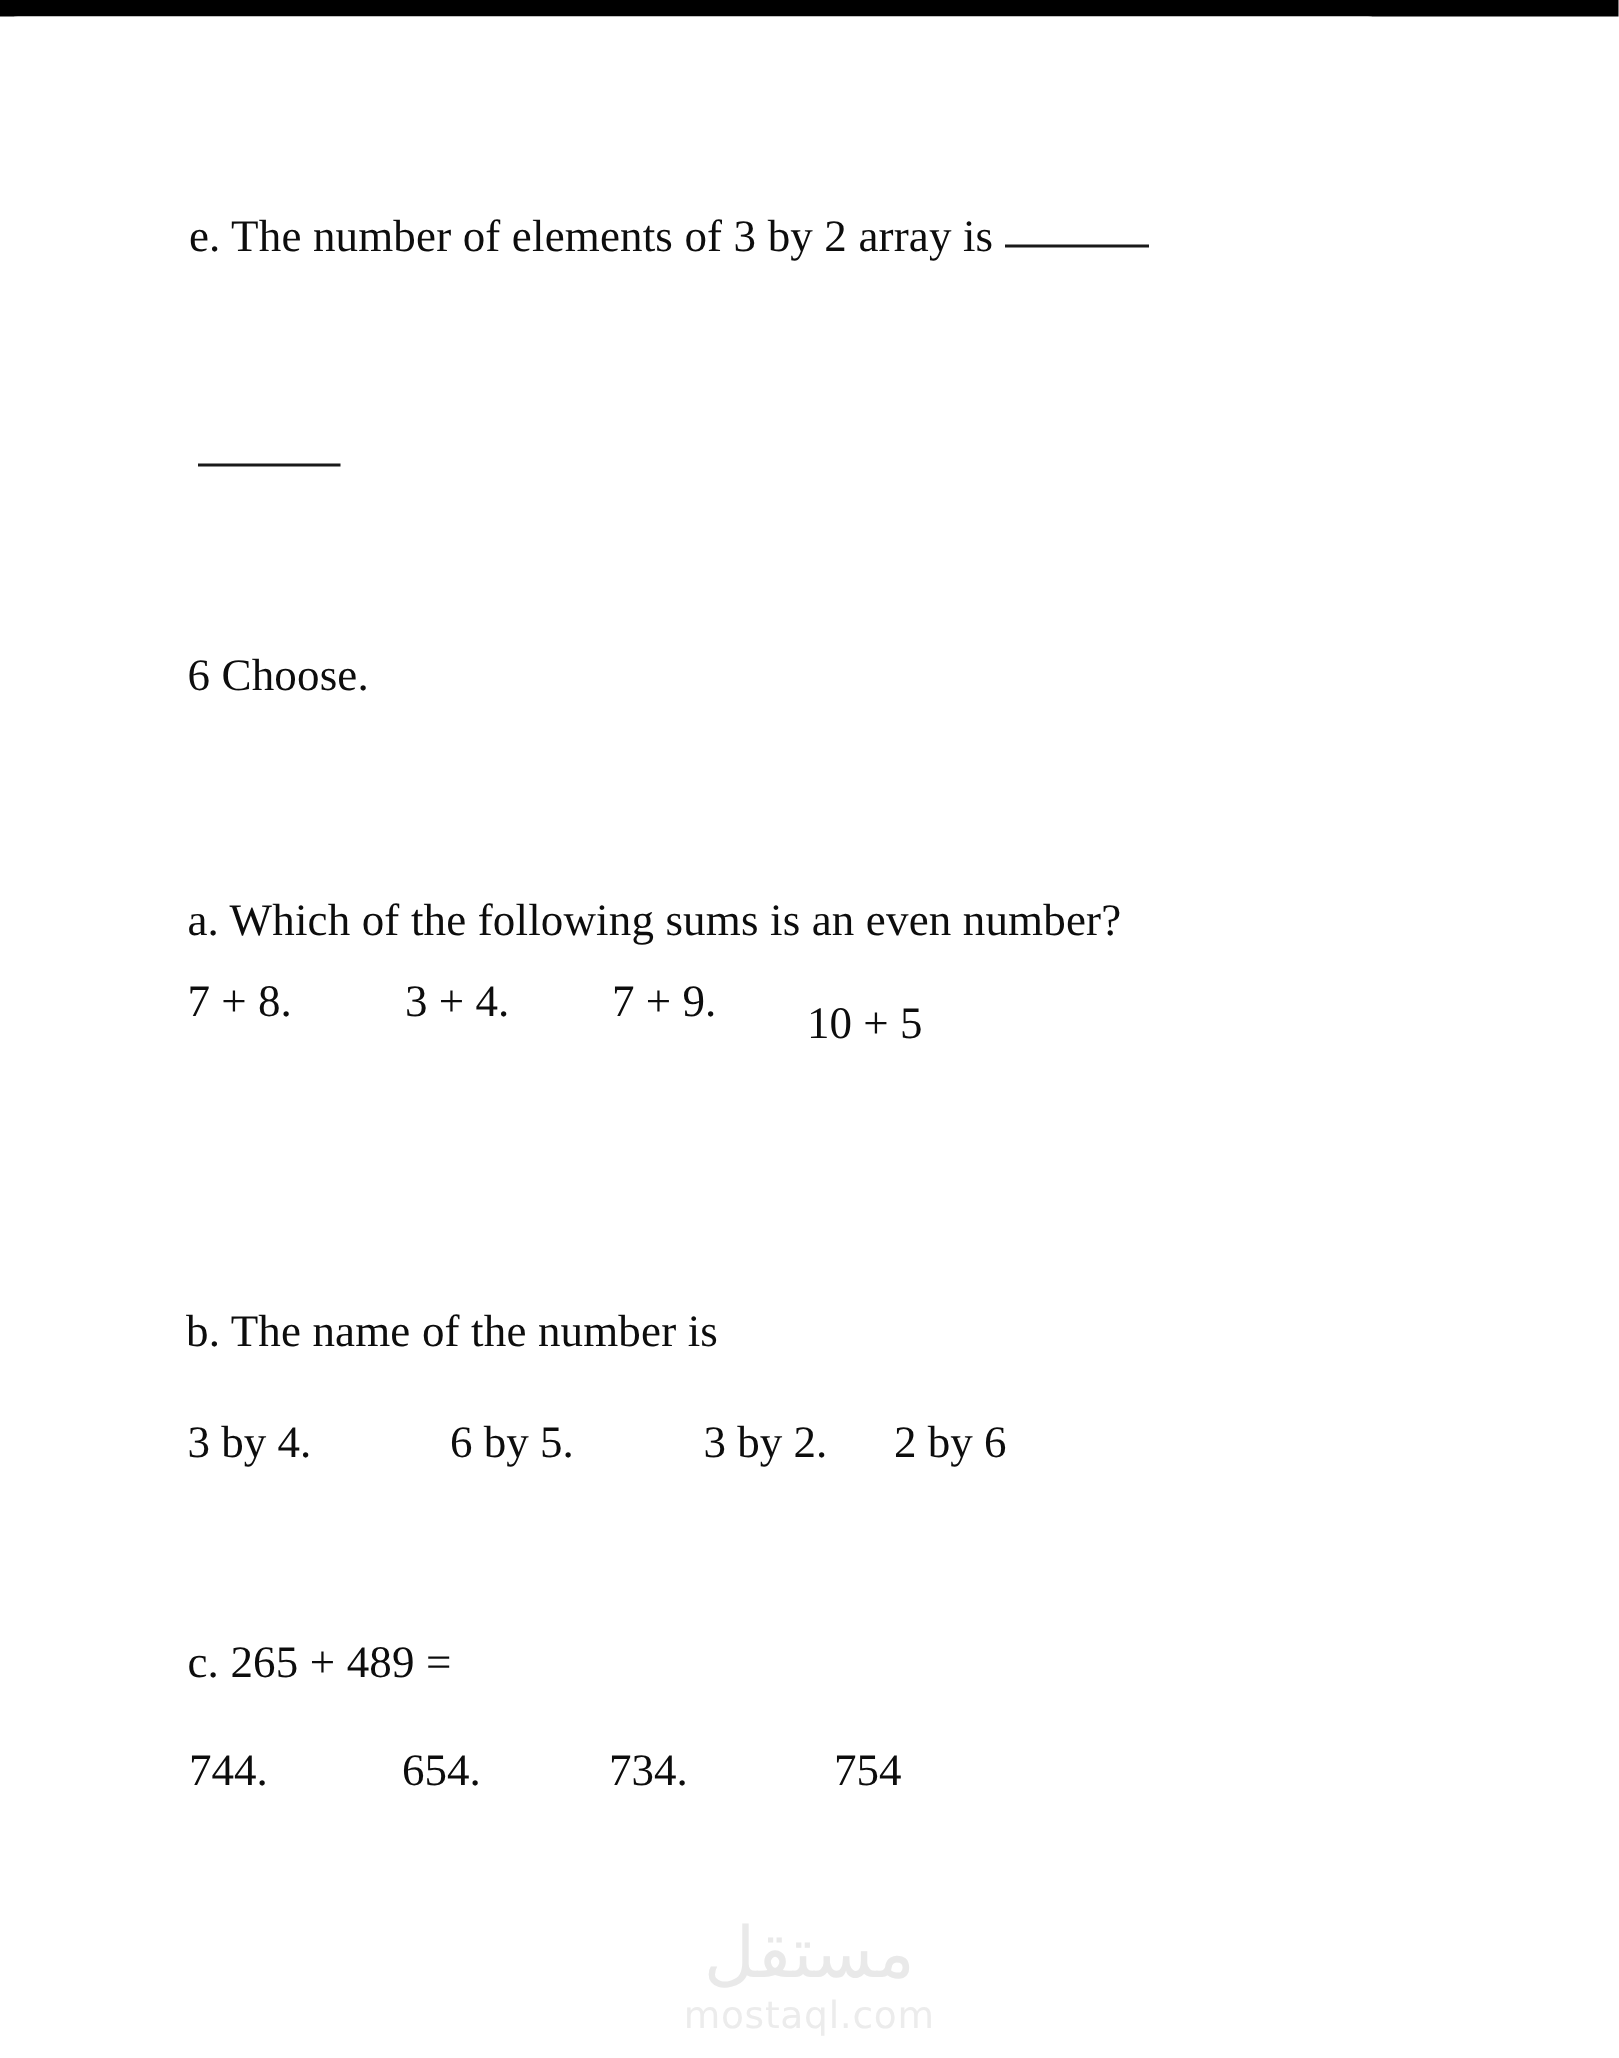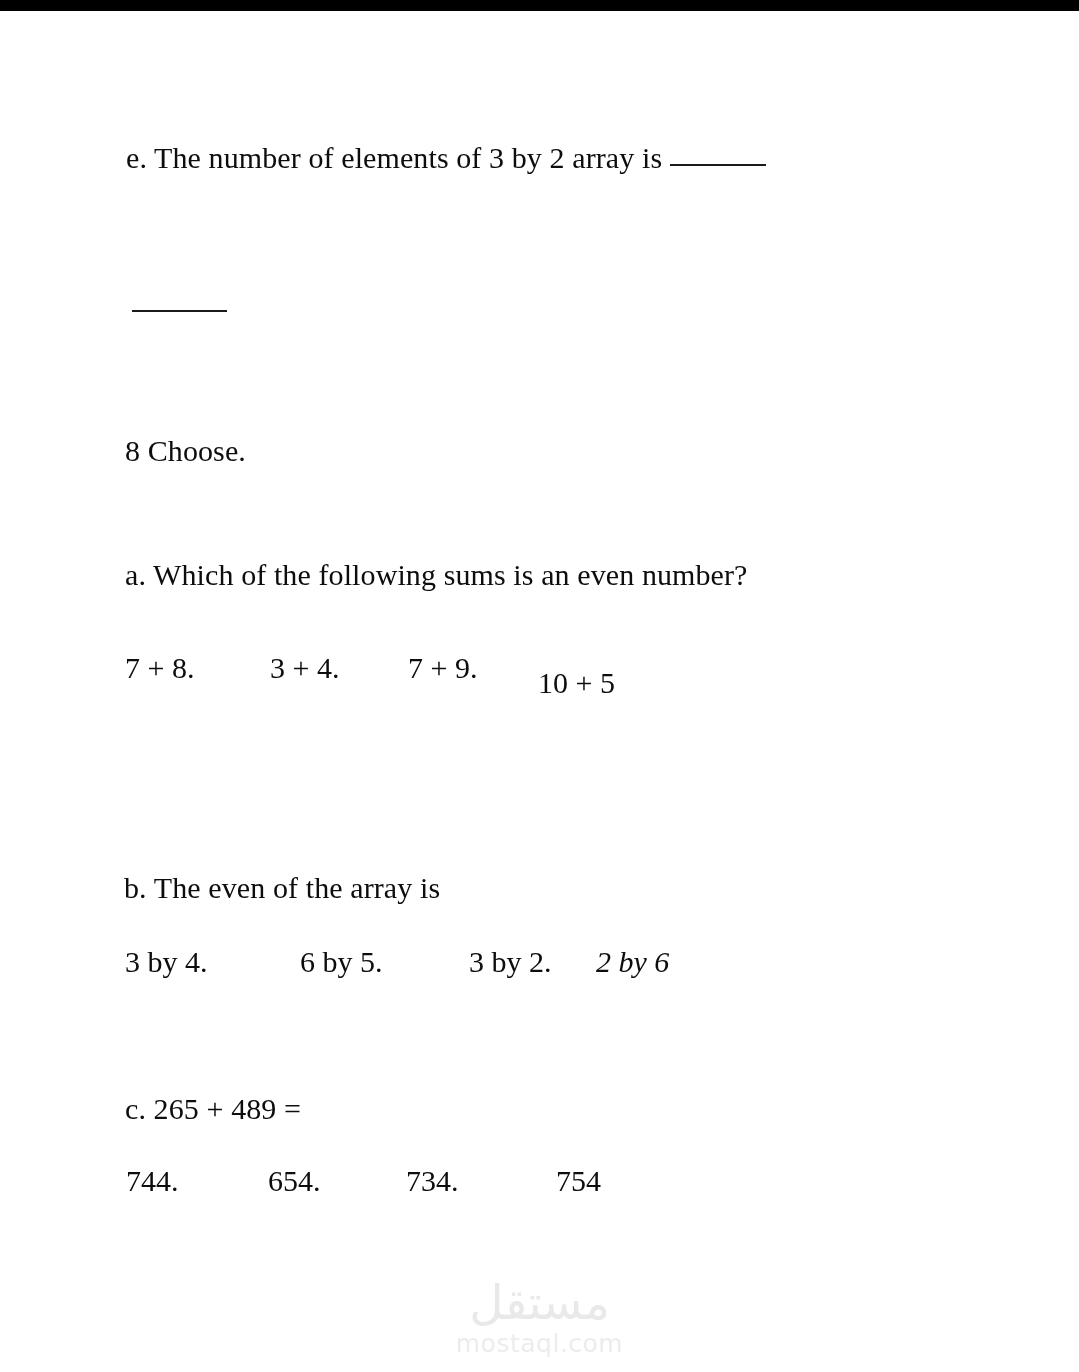--- a/index.html
+++ b/index.html
@@ -52,37 +52,37 @@
     line-height: 1.15;
   }
   .opt {
     position: absolute;
     white-space: nowrap;
   }
   
   #line-e        { left: 126px; top: 130px; }
   #line-f        { left: 124px; top: 276px; }
   #heading-1     { left: 125px; top: 423px; }
-  #line-a        { left: 125px; top: 547px; }
+  #line-a        { left: 125px; top: 586px; }
   #row-a         { left: 0;     top: 640px; }
   #line-b        { left: 124px; top: 860px; }
   #row-b         { left: 0;     top: 934px; }
   #line-c        { left: 125px; top: 1081px; }
   #row-c         { left: 0;     top: 1153px; }
 
   
   .a-o1 { left: 125px; }
   .a-o2 { left: 270px; }
   .a-o3 { left: 408px; }
   .a-o4 { left: 538px; margin-top: 15px; }
 
   .b-o1 { left: 125px; }
   .b-o2 { left: 300px; }
   .b-o3 { left: 469px; }
-  .b-o4 { left: 596px; font-style: italic; }
+  .b-o4 { left: 596px; }
 
   .c-o1 { left: 126px; }
   .c-o2 { left: 268px; }
   .c-o3 { left: 406px; }
   .c-o4 { left: 556px; text-align: center; }
 
   
   .watermark {
     position: absolute;
     left: 0;
@@ -115,31 +115,31 @@
 <body>
 
 <div class="scan-top-bar"></div>
 
 <div class="page">
 
   <div class="q-line" id="line-e"><span>e. The number of elements of 3 by 2 array is</span><span class="blank blank-e"></span></div>
 
   <div class="q-line" id="line-f"><span class="blank blank-f"></span></div>
 
-  <div class="q-line" id="heading-1">8 Choose.</div>
+  <div class="q-line" id="heading-1">6 Choose.</div>
 
   <div class="q-line" id="line-a">a. Which of the following sums is an even number?</div>
   <div class="opt-row" id="row-a">
     <span class="opt a-o1">7 + 8.</span>
     <span class="opt a-o2">3 + 4.</span>
     <span class="opt a-o3">7 + 9.</span>
     <span class="opt a-o4">10 + 5</span>
   </div>
 
-  <div class="q-line" id="line-b">b. The even of the array is</div>
+  <div class="q-line" id="line-b">b. The name of the number is</div>
   <div class="opt-row" id="row-b">
     <span class="opt b-o1">3 by 4.</span>
     <span class="opt b-o2">6 by 5.</span>
     <span class="opt b-o3">3 by 2.</span>
     <span class="opt b-o4">2 by 6</span>
   </div>
 
   <div class="q-line" id="line-c">c. 265 + 489 =</div>
   <div class="opt-row" id="row-c">
     <span class="opt c-o1">744.</span>

